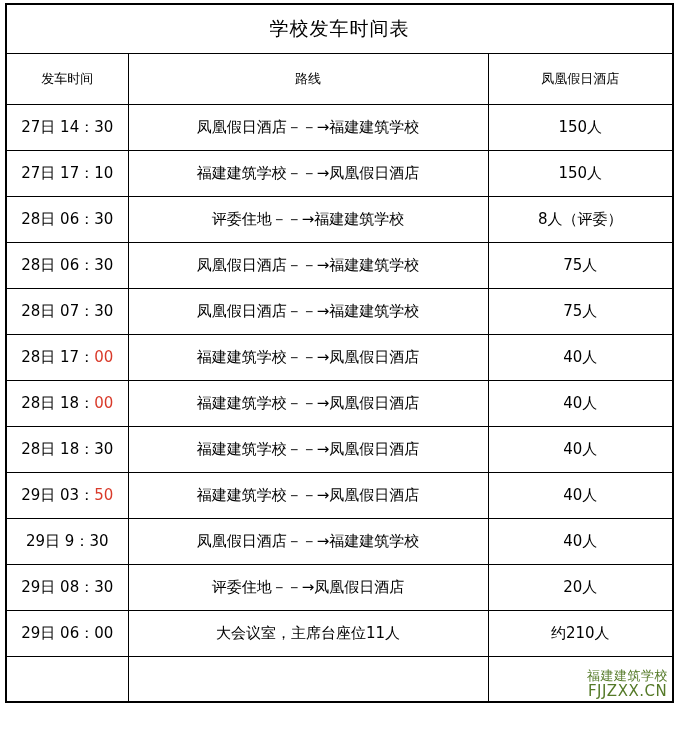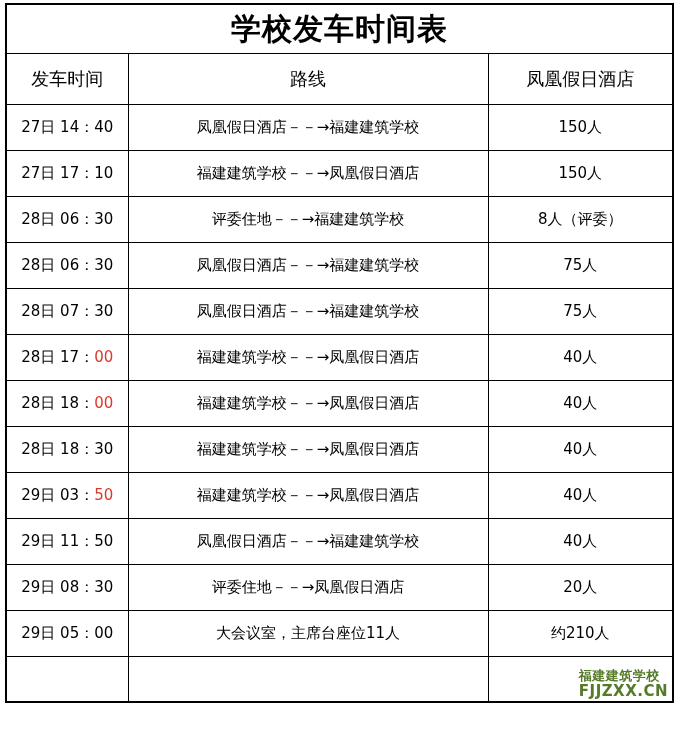--- a/index.html
+++ b/index.html
@@ -35,40 +35,40 @@
     vertical-align:middle;
     font-size:15px;
     line-height:1.2;
     padding:0 2px;
     overflow:hidden;
     white-space:nowrap;
   }
   table.timetable{border:2px solid var(--border);}
   tr.title-row td{
     height:49px;
-    font-size:30px;
-    font-weight:bold;
+    font-size:19px;
+    font-weight:normal;
     letter-spacing:1px;
     margin-top:38px;
   }
   tr.header-row td{
     height:51px;
-    font-size:18px;
+    font-size:13px;
   }
   tr.data-row td{
     height:46px;
   }
   .red{color:var(--highlight-red);}
   td.cell-watermark{position:relative;}
   .watermark{
     position:absolute;
     right:4px;bottom:1px;
-    text-align:left;
+    text-align:center;
     color:var(--watermark-green);
-    font-weight:bold;
+    font-weight:normal;
     font-size:13px;
     line-height:1.12;
     letter-spacing:0.5px;
   }
   .watermark .wm-url{font-size:15px;letter-spacing:0.5px;}
 </style>
 </head>
 <body>
 
 <div class="stage">
@@ -82,21 +82,21 @@
       <tr class="title-row">
         <td colspan="3">学校发车时间表</td>
       </tr>
       <tr class="header-row">
         <td>发车时间</td>
         <td>路线</td>
         <td>凤凰假日酒店</td>
       </tr>
 
       <tr class="data-row">
-        <td><span>27日 14：40</span><span class="red"></span></td>
+        <td><span>27日 14：30</span><span class="red"></span></td>
         <td>凤凰假日酒店－－→福建建筑学校</td>
         <td>150人</td>
       </tr>
       <tr class="data-row">
         <td><span>27日 17：10</span><span class="red"></span></td>
         <td>福建建筑学校－－→凤凰假日酒店</td>
         <td>150人</td>
       </tr>
       <tr class="data-row">
         <td><span>28日 06：30</span><span class="red"></span></td>
@@ -127,31 +127,31 @@
         <td><span>28日 18：30</span><span class="red"></span></td>
         <td>福建建筑学校－－→凤凰假日酒店</td>
         <td>40人</td>
       </tr>
       <tr class="data-row">
         <td><span>29日 03：</span><span class="red">50</span></td>
         <td>福建建筑学校－－→凤凰假日酒店</td>
         <td>40人</td>
       </tr>
       <tr class="data-row">
-        <td><span>29日 11：50</span><span class="red"></span></td>
+        <td><span>29日 9：30</span><span class="red"></span></td>
         <td>凤凰假日酒店－－→福建建筑学校</td>
         <td>40人</td>
       </tr>
       <tr class="data-row">
         <td><span>29日 08：30</span><span class="red"></span></td>
         <td>评委住地－－→凤凰假日酒店</td>
         <td>20人</td>
       </tr>
       <tr class="data-row">
-        <td><span>29日 05：00</span><span class="red"></span></td>
+        <td><span>29日 06：00</span><span class="red"></span></td>
         <td>大会议室，主席台座位11人</td>
         <td>约210人</td>
       </tr>
       <tr class="data-row">
         <td><span></span></td>
         <td></td>
         <td class="cell-watermark">
           <div class="watermark">
             <div class="wm-name">福建建筑学校</div>
             <div class="wm-url">FJJZXX.CN</div>

